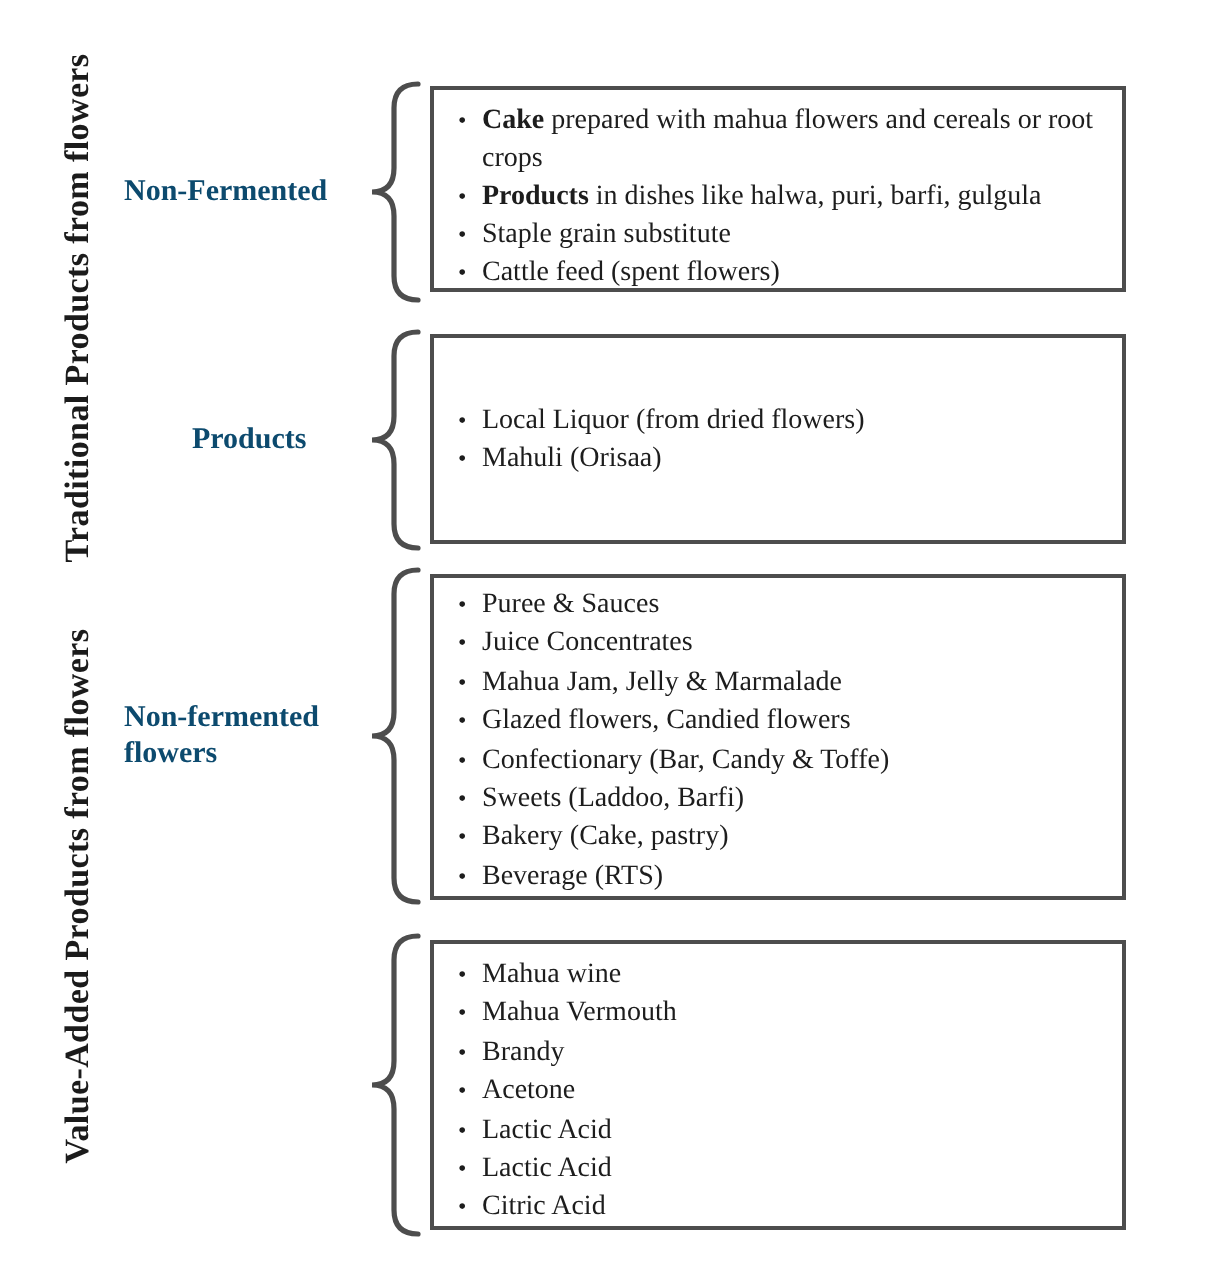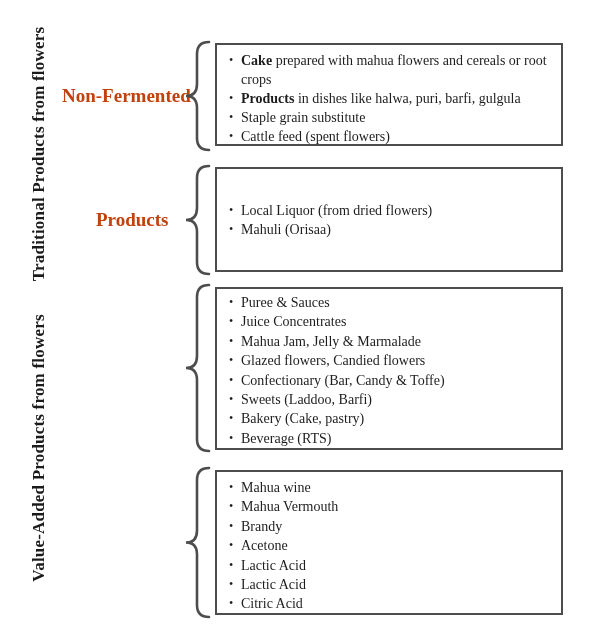--- a/index.html
+++ b/index.html
@@ -12,22 +12,22 @@
   .vlabel {
     position:absolute; width:310px; height:24px; line-height:24px;
     text-align:center; font-weight:bold; font-size:17px; white-space:nowrap;
     transform:rotate(-90deg); color:#1b1b1b; letter-spacing:0.2px;
   }
   #vlabel-top { left:-116px; top:142px; }
   #vlabel-bottom { left:-116px; top:436px; }
 
   
   .cat-label {
-    position:absolute; font-weight:bold; font-size:19px; line-height:18px;
-    color:#c2410c;
+    position:absolute; font-weight:bold; font-size:15px; line-height:18px;
+    color:#0c4a6e;
   }
   #cat1 { left:62px;  top:87px; }
   #cat2 { left:96px;  top:211px; }
   #cat3 { left:62px;  top:350px; width:114px; }
   #cat4 { left:64px;  top:524px; width:114px; }
 
   
   .brace { position:absolute; left:182px; width:32px; }
   #brace1 { top:40px;  height:112px; }
   #brace2 { top:164px; height:112px; }
@@ -63,20 +63,21 @@
 <body>
 
 <div id="stage">
 
   <div class="vlabel" id="vlabel-top">Traditional Products from flowers</div>
 
   <div class="vlabel" id="vlabel-bottom">Value-Added Products from flowers</div>
 
   <div class="cat-label" id="cat1">Non-Fermented</div>
   <div class="cat-label" id="cat2">Products</div>
+  <div class="cat-label" id="cat3">Non-fermented flowers</div>
 
   <div class="brace" id="brace1">
       <svg viewBox="0 0 32 112" preserveAspectRatio="none">
         <path d="M 27 2 Q 15 2 15 14 L 15 44 Q 15 56 4 56 Q 15 56 15 68 L 15 98 Q 15 110 27 110" fill="none" stroke="#4d4d4d" stroke-width="2.6" stroke-linecap="round"></path>
       </svg>
     </div>
   <div class="brace" id="brace2">
       <svg viewBox="0 0 32 112" preserveAspectRatio="none">
         <path d="M 27 2 Q 15 2 15 14 L 15 44 Q 15 56 4 56 Q 15 56 15 68 L 15 98 Q 15 110 27 110" fill="none" stroke="#4d4d4d" stroke-width="2.6" stroke-linecap="round"></path>
       </svg>

